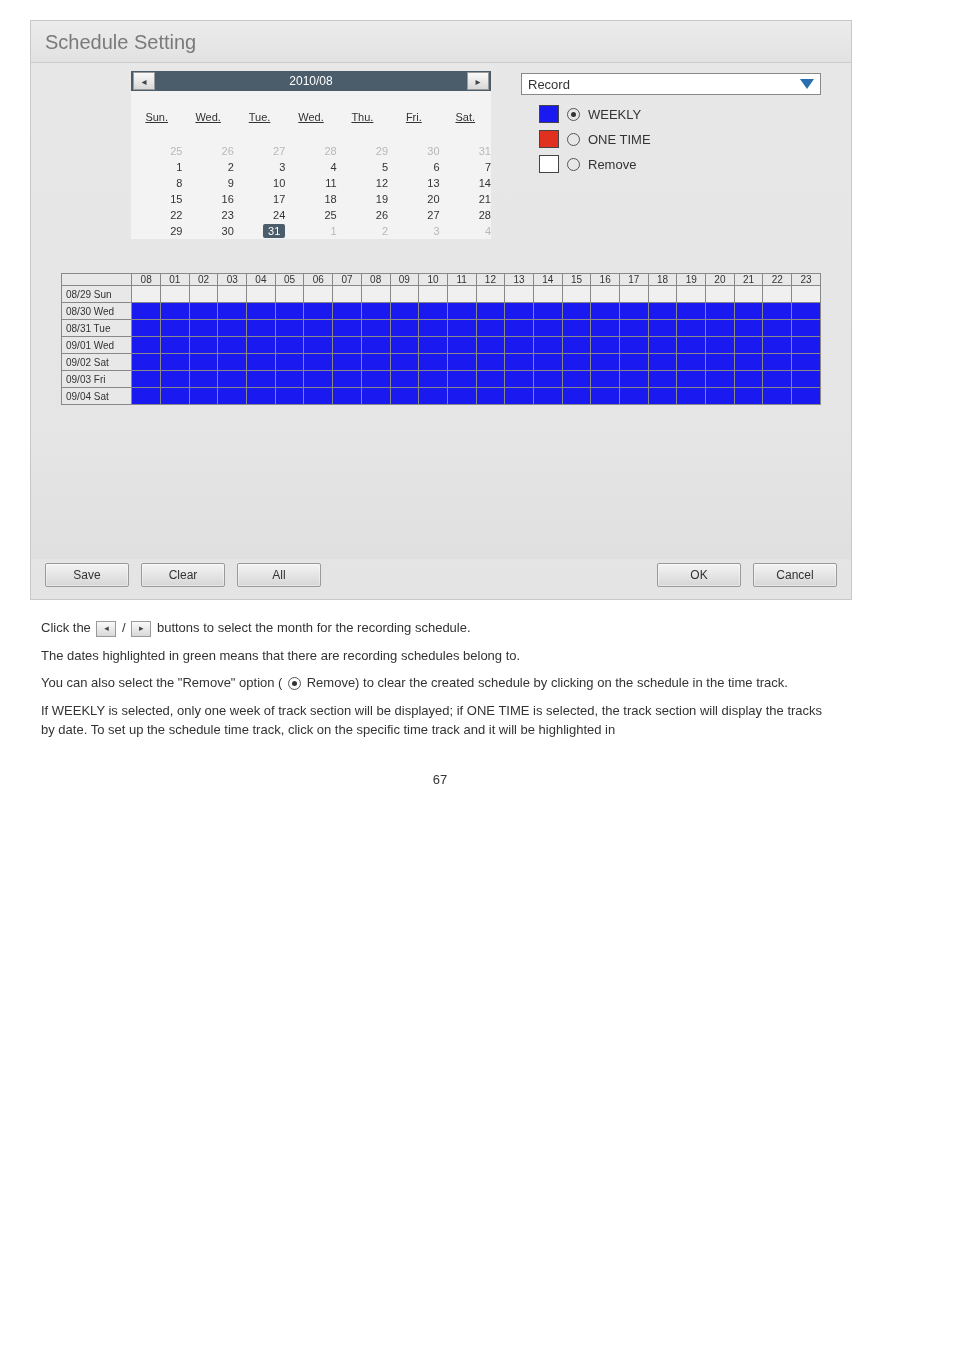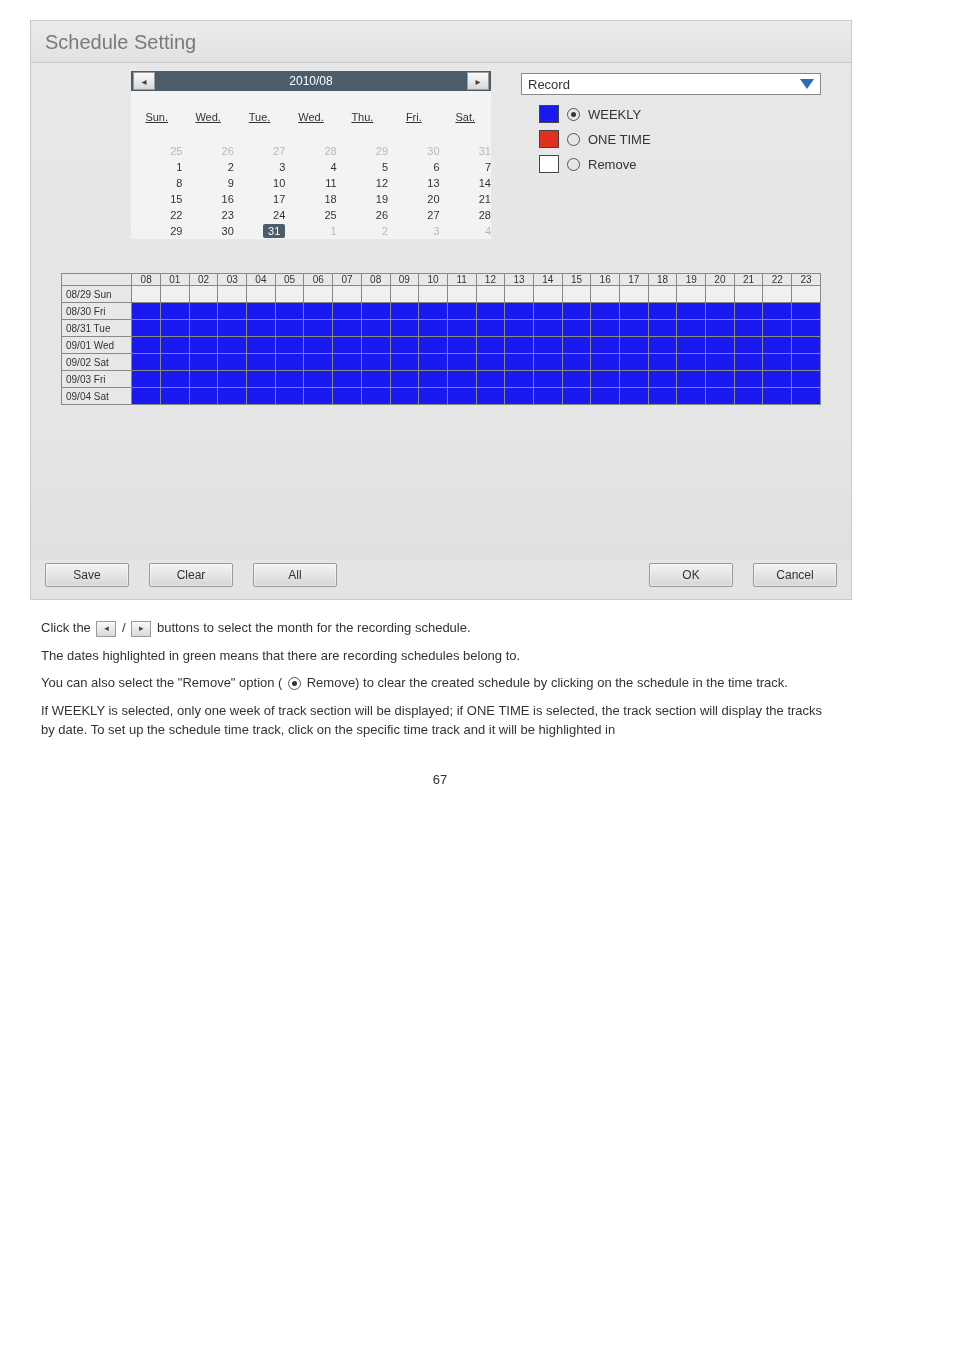--- a/index.html
+++ b/index.html
@@ -169,21 +169,21 @@
   table.grid td.empty {
     background: #f0f0f0;
   }
   .below-space {
     height: 150px;
     background: linear-gradient(#e6e6e6,#e0e0e0);
   }
   .btn-row {
     display: flex;
     padding: 4px 14px 0 14px;
-    gap: 20px;
+    gap: 12px;
   }
   .btn {
     height: 22px;
     min-width: 82px;
     background: linear-gradient(#f4f4f4,#d6d6d6);
     border: 1px solid #9a9a9a;
     border-radius: 2px;
     font-size: 12px;
     display: flex;
     align-items: center;
@@ -391,21 +391,21 @@
             <td class="cell empty" style="background: rgb(240, 240, 240);"></td>
             <td class="cell empty" style="background: rgb(240, 240, 240);"></td>
             <td class="cell empty" style="background: rgb(240, 240, 240);"></td>
             <td class="cell empty" style="background: rgb(240, 240, 240);"></td>
             <td class="cell empty" style="background: rgb(240, 240, 240);"></td>
             <td class="cell empty" style="background: rgb(240, 240, 240);"></td>
             <td class="cell empty" style="background: rgb(240, 240, 240);"></td>
             <td class="cell empty" style="background: rgb(240, 240, 240);"></td>
           </tr>
           <tr>
-            <th class="rowhdr">08/30 Fri</th>
+            <th class="rowhdr">08/30 Wed</th>
             <td class="cell"></td>
             <td class="cell"></td>
             <td class="cell"></td>
             <td class="cell"></td>
             <td class="cell"></td>
             <td class="cell"></td>
             <td class="cell"></td>
             <td class="cell"></td>
             <td class="cell"></td>
             <td class="cell"></td>

